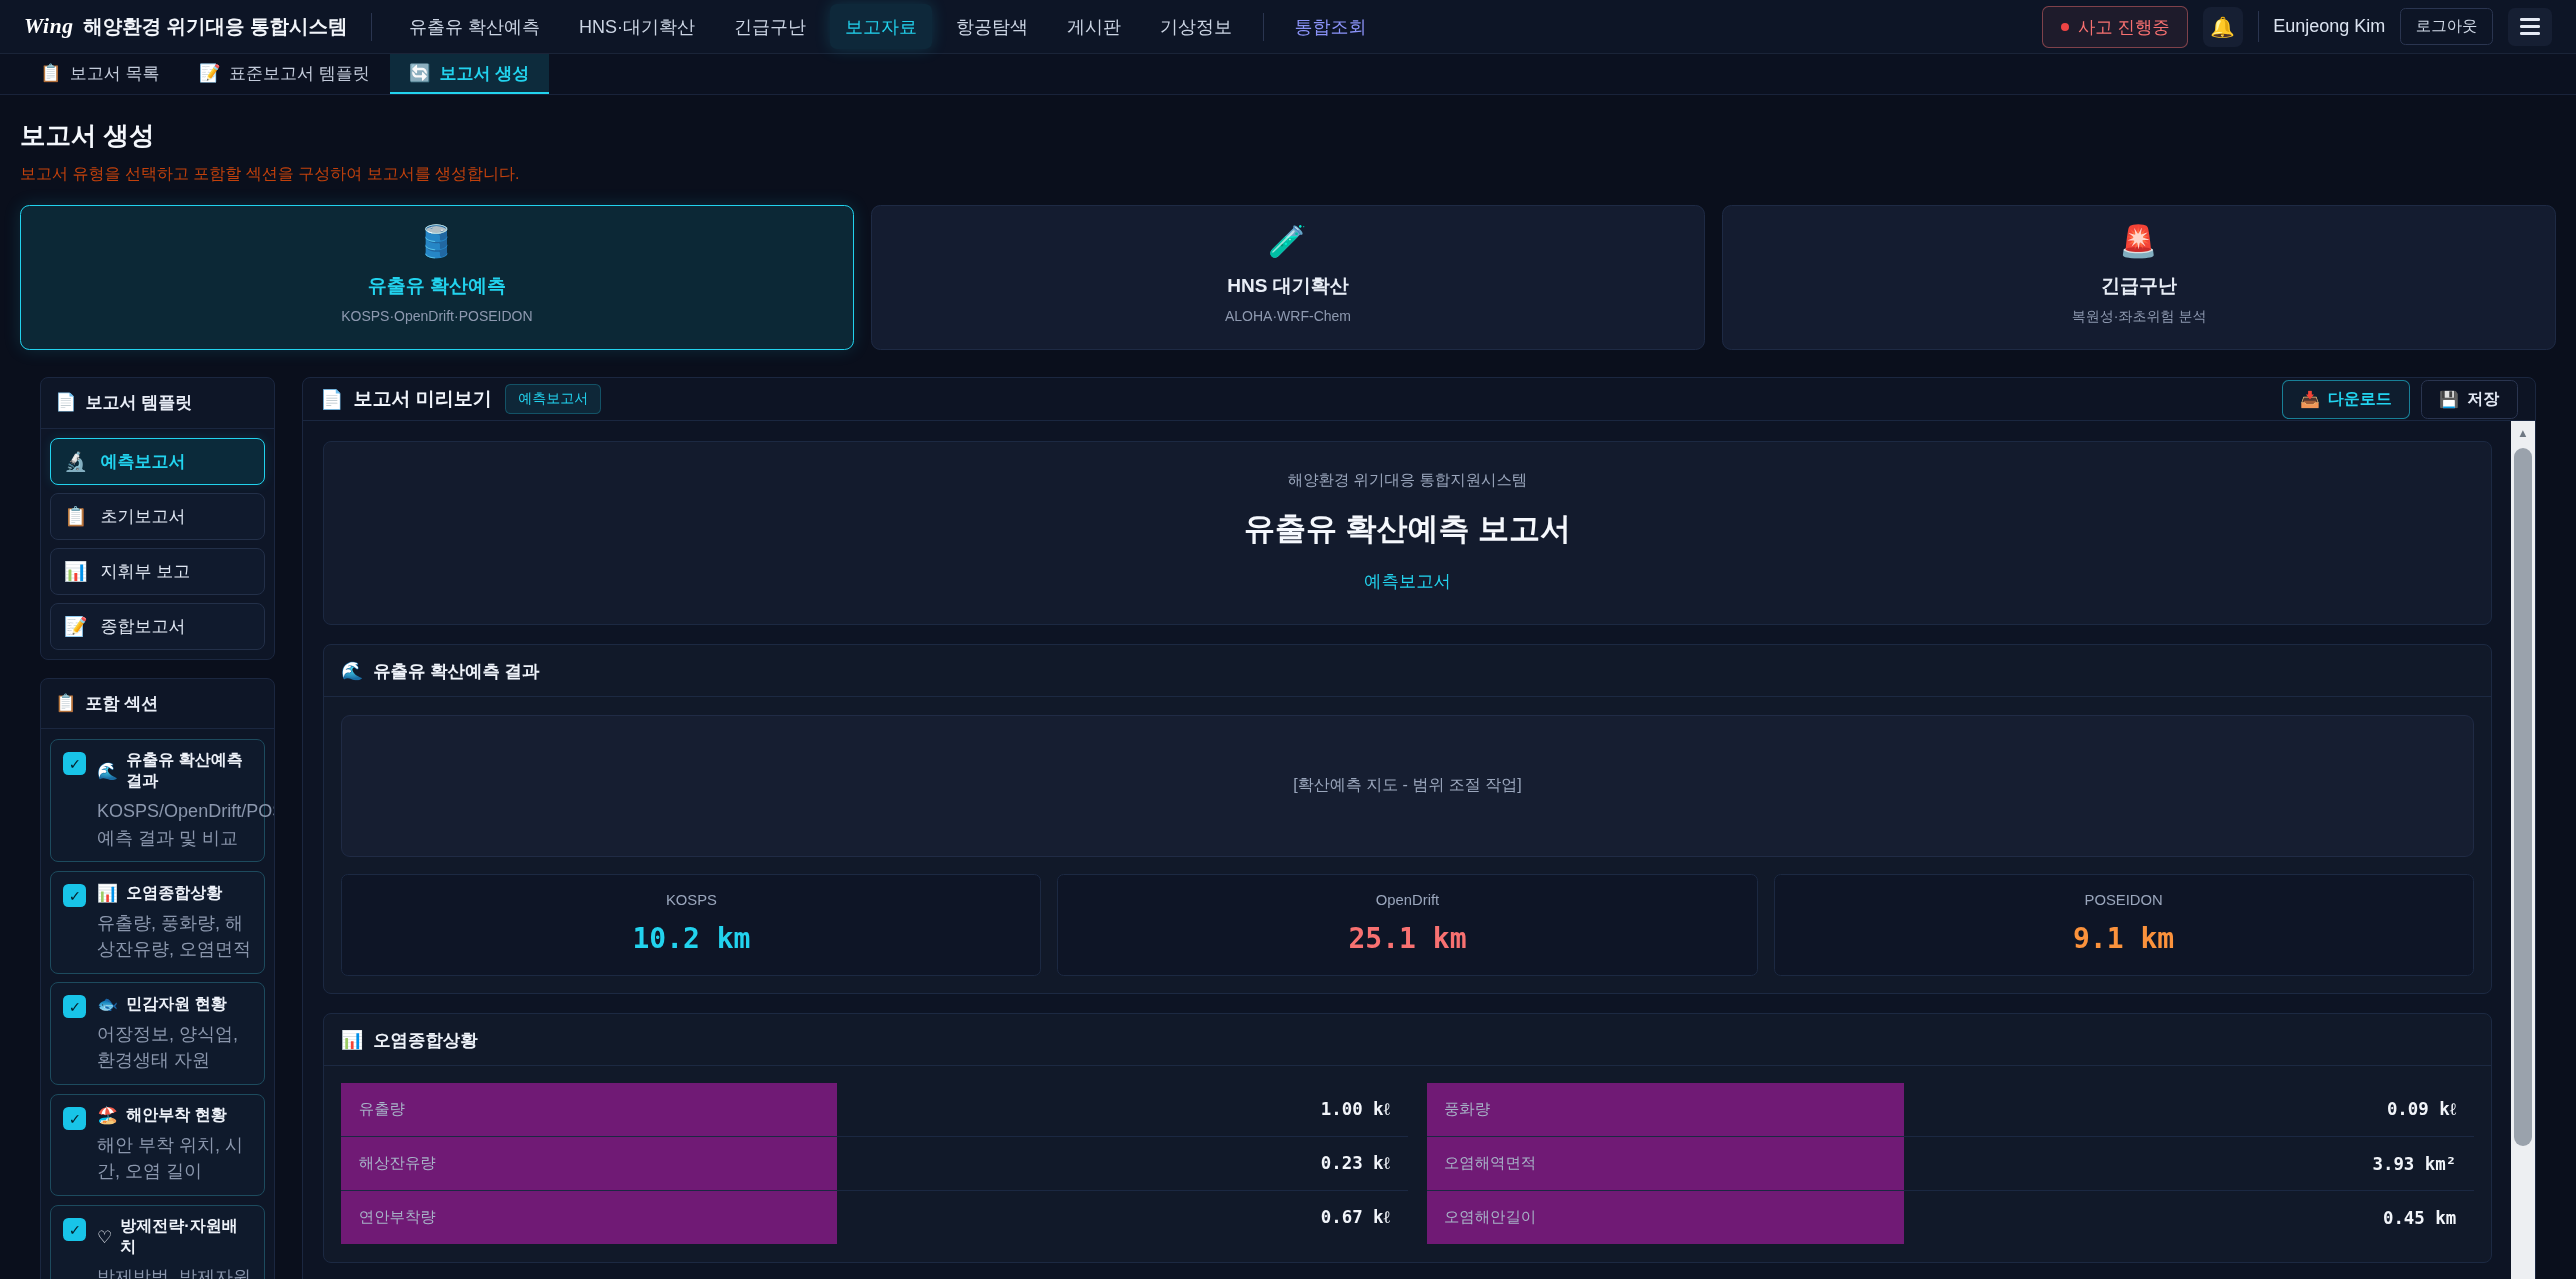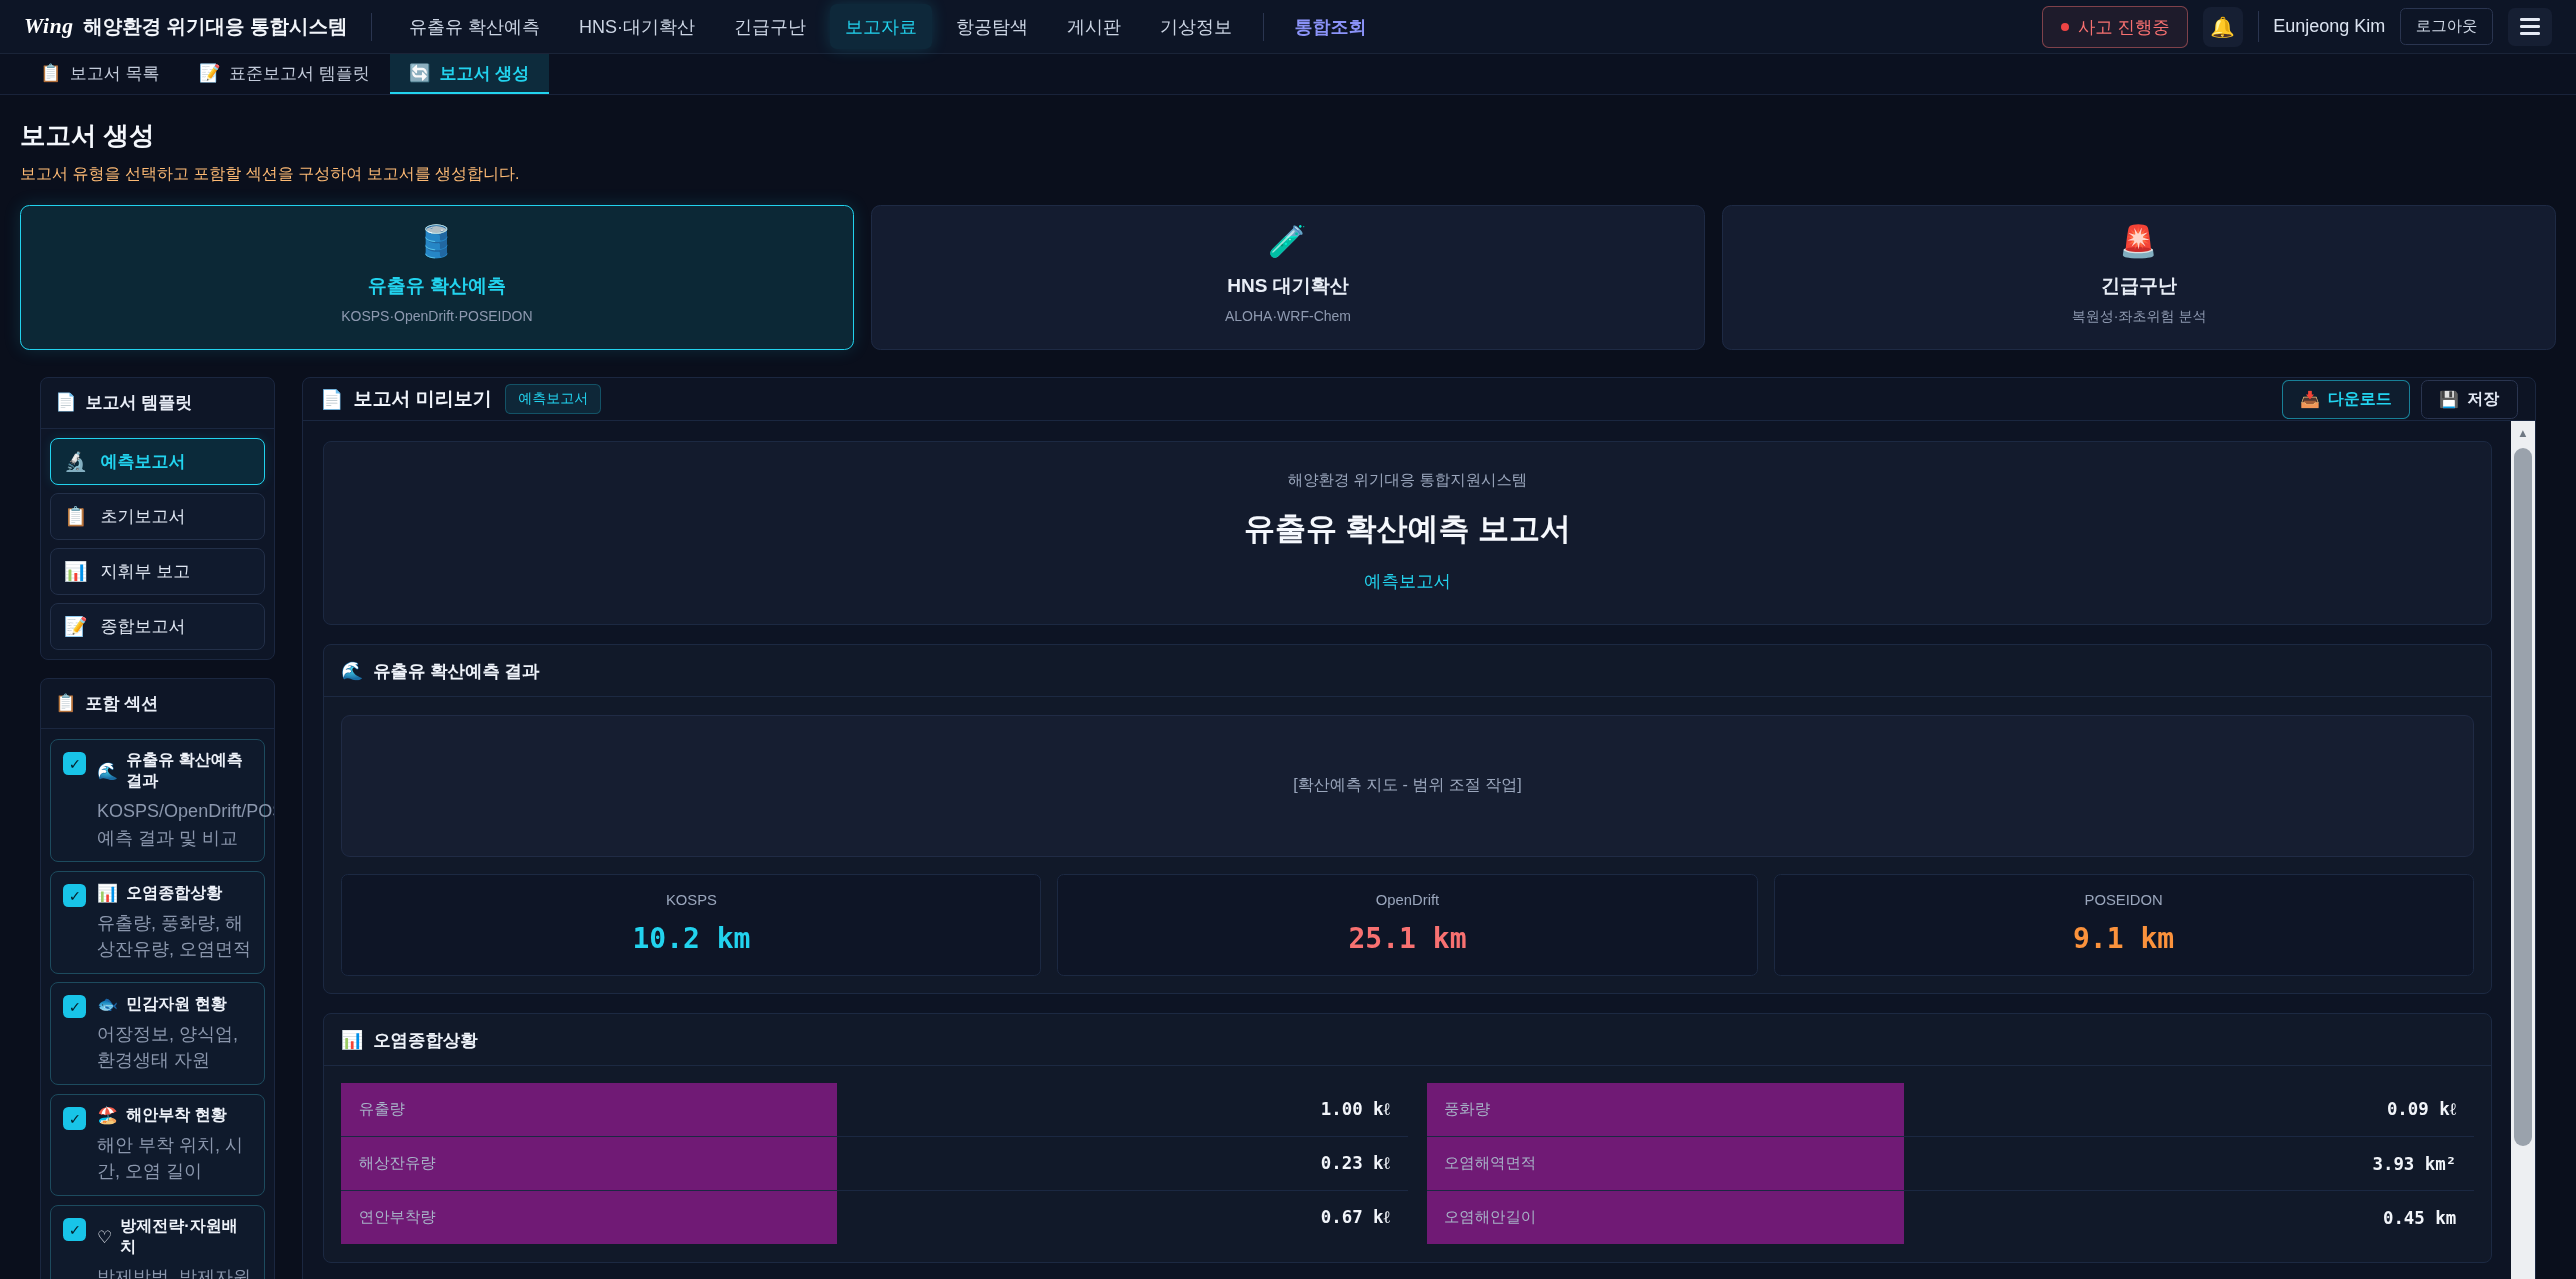--- a/index.html
+++ b/index.html
@@ -15,21 +15,21 @@
   .topnav{height:54px;background:#0d1526;border-bottom:0.7px solid #1a2438;
     display:flex;align-items:center;padding:0 24px;box-sizing:border-box;}
   .brand{display:flex;align-items:center;gap:9.4px;}
   .logo{font-style:italic;font-weight:bold;font-size:21.5px;letter-spacing:0.7px;
     font-family:"Liberation Serif","DejaVu Serif",serif;color:#ffffff;}
   .brand-title{font-size:19.5px;font-weight:bold;color:#f2f5fa;}
   .v-div{width:0.7px;height:28px;background:#2a3550;margin:0 23px;}
   .nav-menu{display:flex;align-items:center;gap:9.4px;}
   .nav-item{font-size:18px;color:#ccd5e4;padding:10.7px 14.8px;border-radius:6.7px;cursor:pointer;white-space:nowrap;}
   .nav-item.active{color:#22d3ee;background:rgba(34,211,238,0.10);box-shadow:0 0 16px rgba(34,211,238,0.18);}
-  .nav-item.highlight{color:#8b93f8;font-weight:bold;}
+  .nav-item.highlight{color:#8b93f8;font-weight:normal;}
   .nav-right{margin-left:auto;display:flex;align-items:center;gap:14.8px;}
   .incident-badge{display:flex;align-items:center;gap:9.4px;color:#f87171;font-size:17.4px;
     border:0.7px solid rgba(248,113,113,0.45);background:rgba(248,113,113,0.07);
     padding:8px 17.4px;border-radius:6.7px;}
   .dot{width:8px;height:8px;border-radius:50%;background:#ef4444;display:inline-block;}
   .bell-btn{width:40px;height:40px;border-radius:8px;background:#161f33;display:flex;
     align-items:center;justify-content:center;font-size:20px;cursor:pointer;}
   .nav-right .v-div2{width:0.7px;height:31px;background:#2a3550;}
   .user-name{font-size:18px;color:#dbe3f0;}
   .logout-btn{font-size:15.4px;color:#cfd8e6;border:0.7px solid #2a3550;border-radius:5.4px;
@@ -42,21 +42,21 @@
   .tabbar{height:40px;background:#0b1120;border-bottom:0.7px solid #19233a;display:flex;
     align-items:stretch;padding-left:20px;}
   .tab{display:flex;align-items:center;gap:8px;padding:0 20px;font-size:17px;color:#c3cbda;
     cursor:pointer;border-bottom:2.7px solid transparent;box-sizing:border-box;}
   .tab .t-icon{font-size:17.4px;}
   .tab.active{color:#22d3ee;background:#0d2b3c;border-bottom-color:#22d3ee;font-weight:bold;}
 
   
   .page-wrap{padding:23px 20px 0 20px;}
   .page-title{font-size:25.5px;font-weight:bold;color:#f4f7fc;margin:0 0 10.7px 0;}
-  .page-sub{font-size:16px;color:#fdba74;margin:0;}
+  .page-sub{font-size:16px;color:#c2410c;margin:0;}
 
   
   .type-row{display:flex;gap:17.4px;margin-top:20px;}
   .type-card{flex:1;background:#141c30;border:0.7px solid #1e2a44;border-radius:9.4px;
     text-align:center;padding:20px 6.7px 23px 6.7px;cursor:pointer;}
   .type-card .tc-icon{font-size:31px;line-height:1;}
   .type-card .tc-title{font-size:19px;font-weight:bold;color:#e8edf6;margin-top:16px;}
   .type-card .tc-sub{font-size:14px;color:#8e99b0;margin-top:9.4px;}
   .type-card.selected{background:#0c2836;border:1px solid #22d3ee;
     box-shadow:0 0 17.4px rgba(34,211,238,0.15);}

